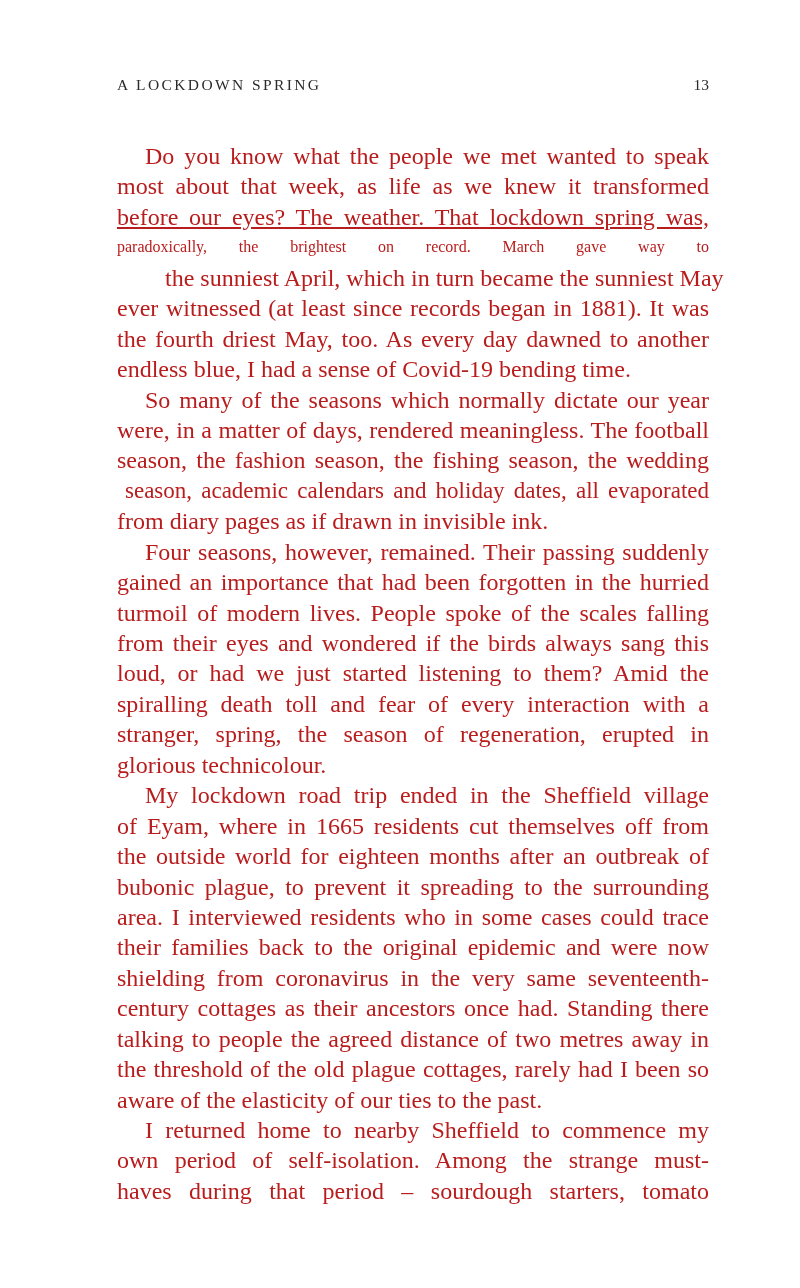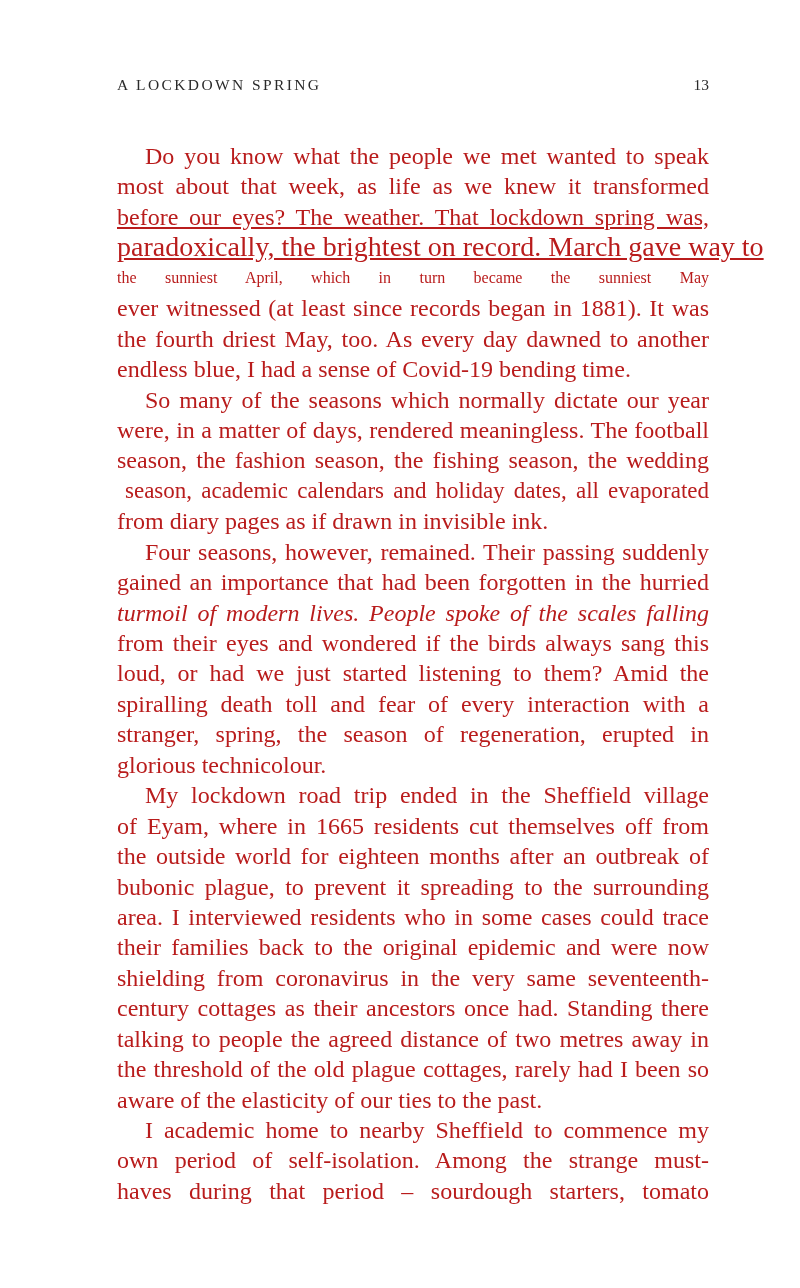--- a/index.html
+++ b/index.html
@@ -29,46 +29,46 @@
 
 <div class="page">
   <div class="running-head">
     <span class="running-title">A LOCKDOWN SPRING</span>
     <span class="folio">13</span>
   </div>
   <div class="body-text" id="body-text">
       <span class="line indent" style="font-size: 24px;">Do you know what the people we met wanted to speak</span>
       <span class="line" style="font-size: 24px;">most about that week, as life as we knew it transformed</span>
       <span class="line" style="font-size: 24px; text-decoration: underline;">before our eyes? The weather. That lockdown spring was,</span>
-      <span class="line" style="font-size: 28px; text-decoration: underline;">paradoxically, the brightest on record. March gave way to</span>
-      <span class="line" style="font-size: 16px;">the sunniest April, which in turn became the sunniest May</span>
+      <span class="line" style="font-size: 16px;">paradoxically, the brightest on record. March gave way to</span>
+      <span class="line" style="font-size: 24px; margin-left: 48px;">the sunniest April, which in turn became the sunniest May</span>
       <span class="line" style="font-size: 24px;">ever witnessed (at least since records began in 1881). It was</span>
       <span class="line" style="font-size: 24px;">the fourth driest May, too. As every day dawned to another</span>
       <span class="line last" style="font-size: 24px;">endless blue, I had a sense of Covid-19 bending time.</span>
       <span class="line indent" style="font-size: 24px;">So many of the seasons which normally dictate our year</span>
       <span class="line" style="font-size: 24px;">were, in a matter of days, rendered meaningless. The football</span>
       <span class="line" style="font-size: 24px;">season, the fashion season, the fishing season, the wedding</span>
       <span class="line" style="font-size: 23px; margin-left: 8px;">season, academic calendars and holiday dates, all evaporated</span>
       <span class="line last" style="font-size: 24px;">from diary pages as if drawn in invisible ink.</span>
       <span class="line indent" style="font-size: 24px;">Four seasons, however, remained. Their passing suddenly</span>
       <span class="line" style="font-size: 24px;">gained an importance that had been forgotten in the hurried</span>
-      <span class="line" style="font-size: 24px; font-style: italic;">turmoil of modern lives. People spoke of the scales falling</span>
+      <span class="line" style="font-size: 24px;">turmoil of modern lives. People spoke of the scales falling</span>
       <span class="line" style="font-size: 24px;">from their eyes and wondered if the birds always sang this</span>
       <span class="line" style="font-size: 24px;">loud, or had we just started listening to them? Amid the</span>
       <span class="line" style="font-size: 24px;">spiralling death toll and fear of every interaction with a</span>
       <span class="line" style="font-size: 24px;">stranger, spring, the season of regeneration, erupted in</span>
       <span class="line last" style="font-size: 24px;">glorious technicolour.</span>
       <span class="line indent" style="font-size: 24px;">My lockdown road trip ended in the Sheffield village</span>
       <span class="line" style="font-size: 24px;">of Eyam, where in 1665 residents cut themselves off from</span>
       <span class="line" style="font-size: 24px;">the outside world for eighteen months after an outbreak of</span>
       <span class="line" style="font-size: 24px;">bubonic plague, to prevent it spreading to the surrounding</span>
       <span class="line" style="font-size: 24px;">area. I interviewed residents who in some cases could trace</span>
       <span class="line" style="font-size: 24px;">their families back to the original epidemic and were now</span>
       <span class="line" style="font-size: 24px;">shielding from coronavirus in the very same seventeenth-</span>
       <span class="line" style="font-size: 24px;">century cottages as their ancestors once had. Standing there</span>
       <span class="line" style="font-size: 24px;">talking to people the agreed distance of two metres away in</span>
       <span class="line" style="font-size: 24px;">the threshold of the old plague cottages, rarely had I been so</span>
       <span class="line last" style="font-size: 24px;">aware of the elasticity of our ties to the past.</span>
-      <span class="line indent" style="font-size: 24px;">I academic home to nearby Sheffield to commence my</span>
+      <span class="line indent" style="font-size: 24px;">I returned home to nearby Sheffield to commence my</span>
       <span class="line" style="font-size: 24px;">own period of self-isolation. Among the strange must-</span>
       <span class="line" style="font-size: 24px;">haves during that period – sourdough starters, tomato</span>
     </div>
 </div>
 
 </body></html>

